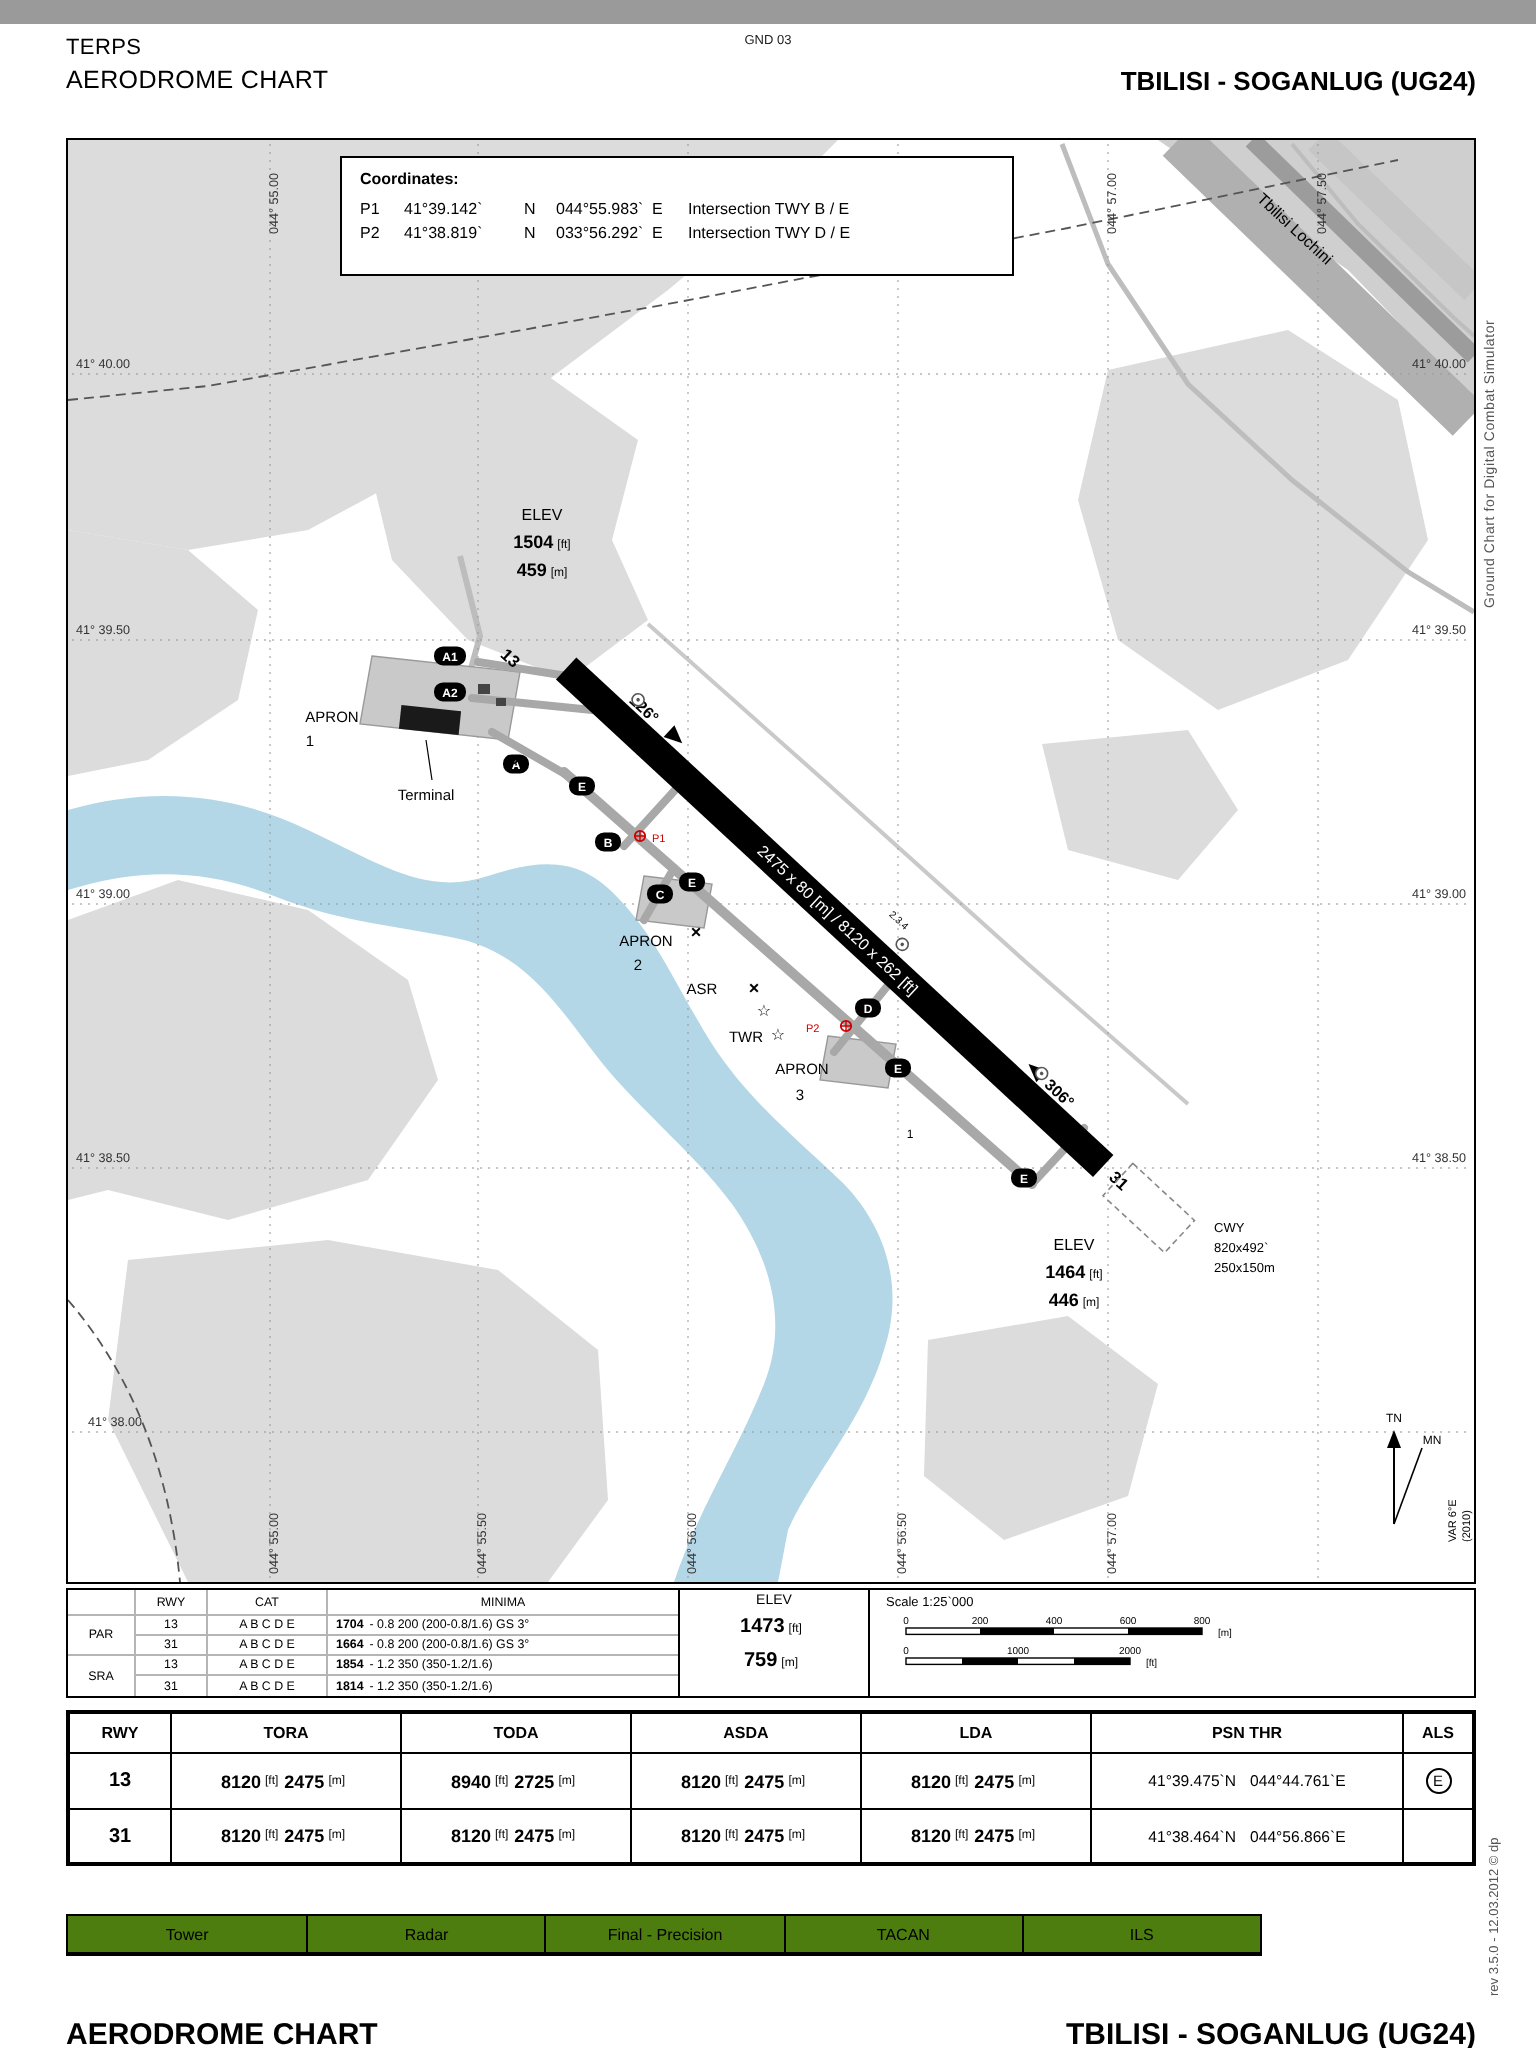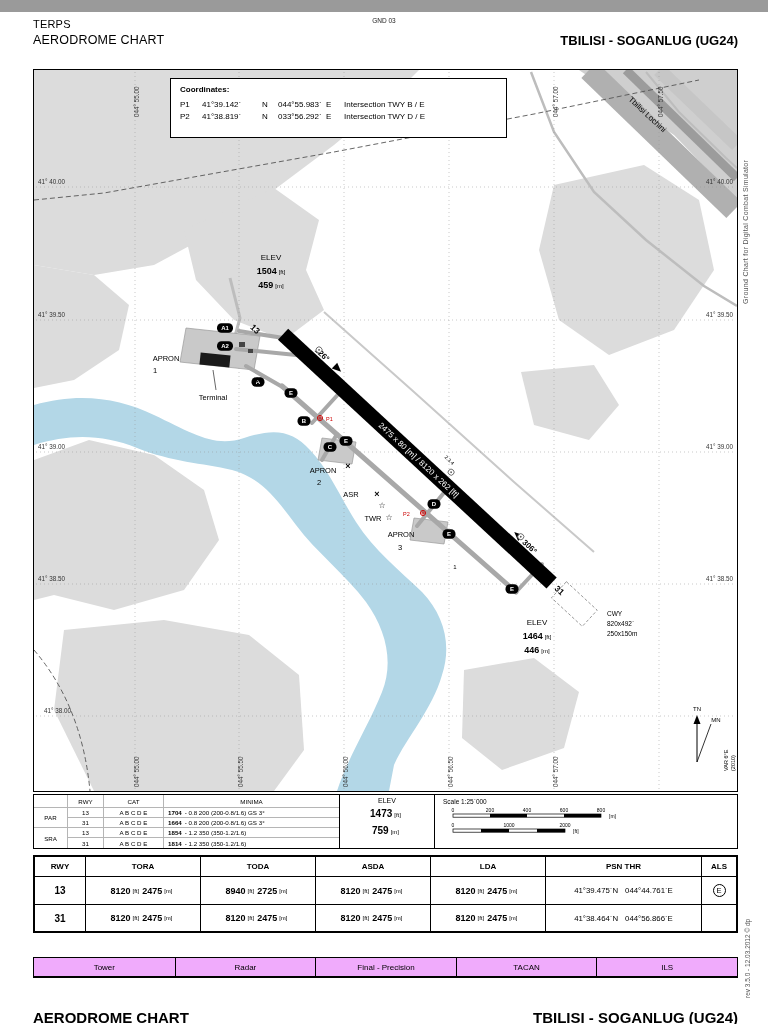--- a/index.html
+++ b/index.html
@@ -53,21 +53,21 @@
         border-left:1px solid #000;border-bottom:1px solid #000}
   .rt-c{height:27px;display:flex;align-items:center;justify-content:center;border-left:1px solid #000}
   .rt-row .first{border-left:none}
   .rt-sep .rt-c{border-top:1px solid #000}
   .rt-rwy{font-size:10px;font-weight:bold}
   .rt-d b{font-size:9px}
   .rt-p{font-size:7.8px;gap:7px}
   .als{display:inline-block;width:13px;height:13px;border:1px solid #000;border-radius:50%;
        font-size:7.5px;line-height:12px;text-align:center}
   
-  #ctable{left:33px;top:945px;width:705px;border:1.5px solid #000;background:#f0abfc}
+  #ctable{left:33px;top:945px;width:598px;border:1.5px solid #000;background:#4d7c0f}
   .ct-row{display:grid;grid-template-columns:repeat(5,1fr)}
   .ct-h{font-size:8px;text-align:center;line-height:19px;height:19px;
         border-left:1px solid #000;border-bottom:1px solid #000}
   .ct-v{font-size:8.5px;text-align:center;line-height:21px;height:21px;border-left:1px solid #000}
   .ct-row .first{border-left:none}
   
   #footer{left:33px;right:30px;top:997px;display:flex;justify-content:space-between;
           font-size:15px;font-weight:bold}
   
   .side-top{left:742px;top:292px;width:234px;transform:rotate(-90deg);transform-origin:0 0;

